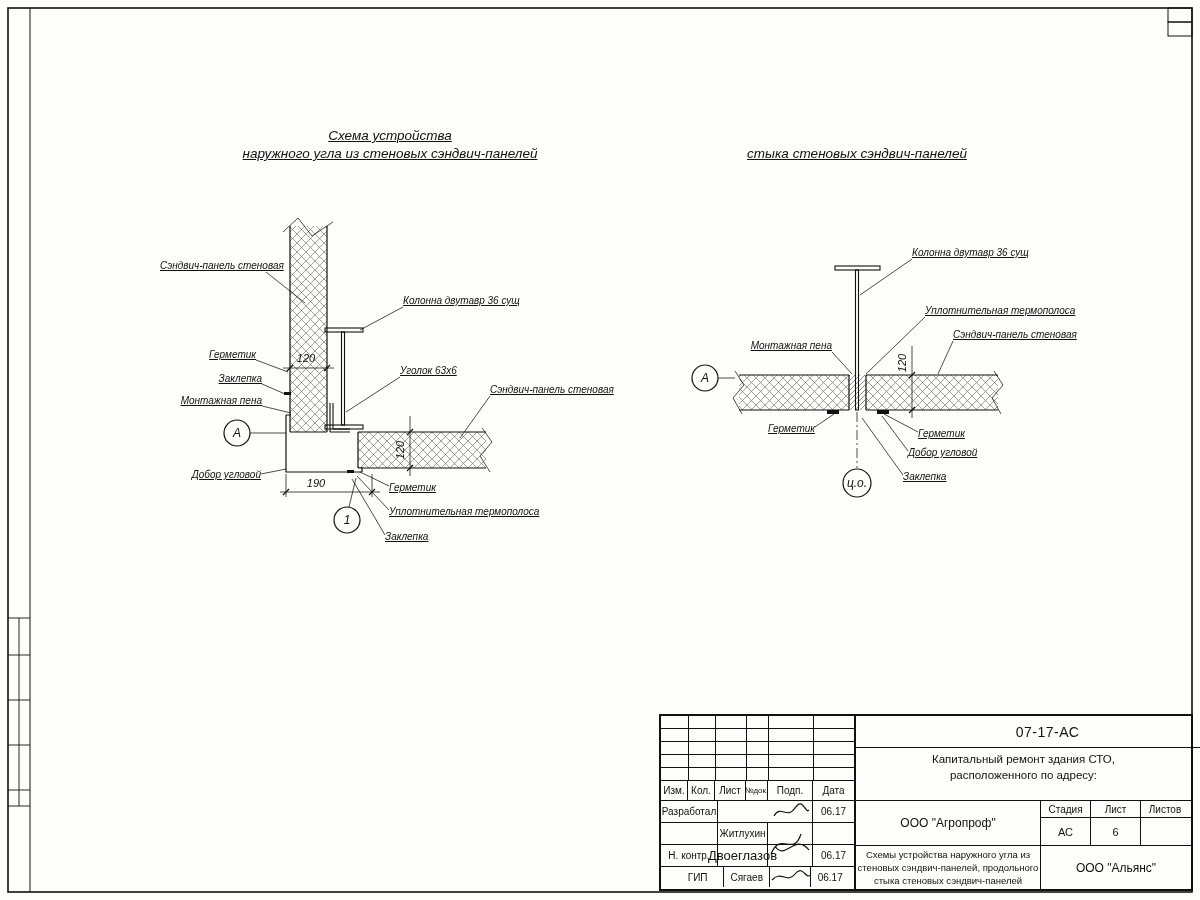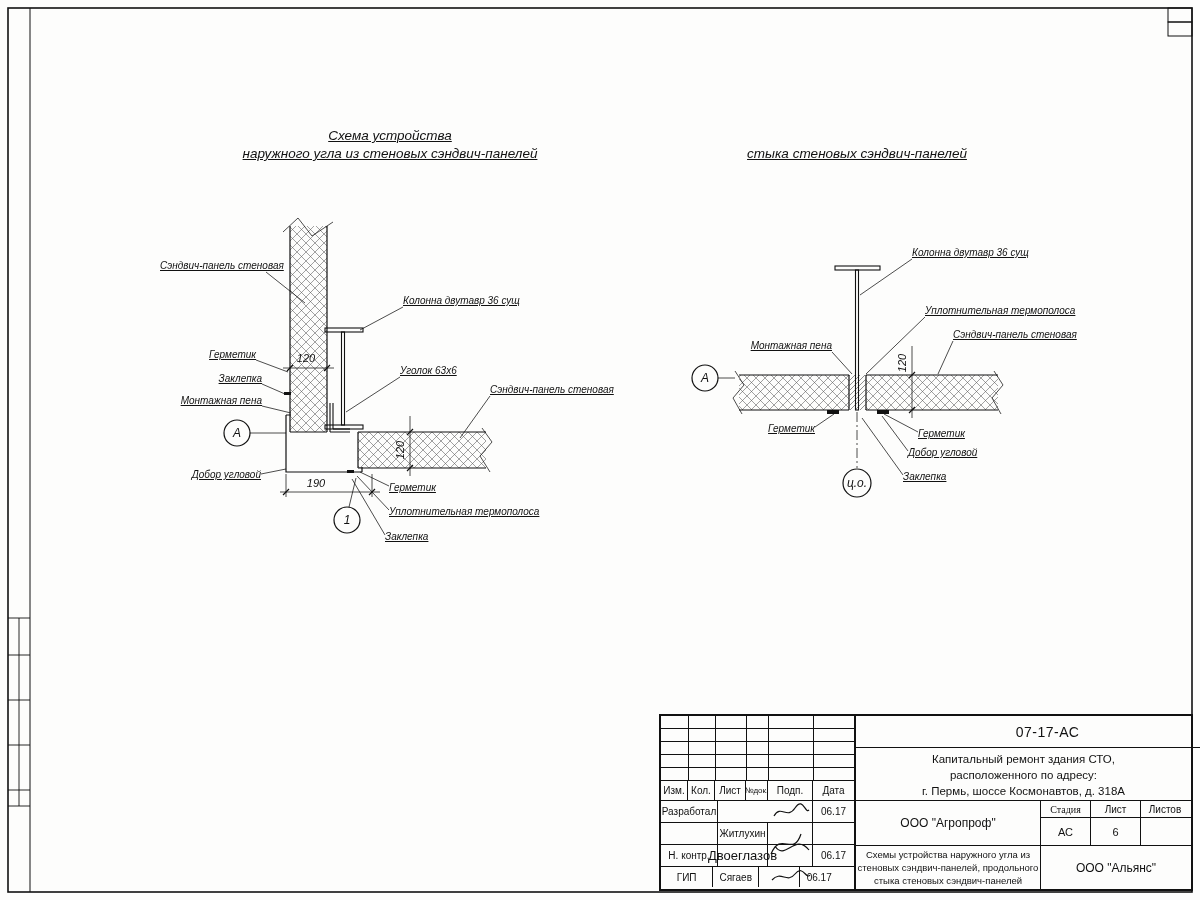--- a/index.html
+++ b/index.html
@@ -271,21 +271,21 @@
         <div class="cell br tbsm" style="width:50px;"></div>
         <div class="cell br" style="width:45px;"></div>
         <div class="cell tbsm" style="width:41px;"></div>
       </div>
       <div class="tb row bb" style="left:0;top:129px;width:193px;height:22px;">
         <div class="cell br tbsm" style="width:57px;">Н. контр.</div>
         <div class="cell br tbxs" style="width:50px;font-size:13px;">Двоеглазов</div>
         <div class="cell br" style="width:45px;"></div>
         <div class="cell tbsm" style="width:41px;">06.17</div>
       </div>
-      <div class="tb row" style="left:0;top:151px;width:177px;height:20px;">
+      <div class="tb row" style="left:11px;top:151px;width:177px;height:20px;">
         <div class="cell br tbsm" style="width:57px;">ГИП</div>
         <div class="cell br tbsm" style="width:50px;">Сягаев</div>
         <div class="cell br" style="width:45px;"></div>
         <div class="cell tbsm" style="width:41px;">06.17</div>
       </div>
 
       <svg class="tb" style="left:110px;top:86px;" width="40" height="20">
         <path d="M3,14 C10,2 16,18 24,6 S34,12 38,8" fill="none" stroke="#111" stroke-width="1.2"></path>
       </svg>
       <svg class="tb" style="left:106px;top:108px;" width="46" height="42">
@@ -294,30 +294,29 @@
       <svg class="tb" style="left:108px;top:150px;" width="44" height="20">
         <path d="M3,14 C12,4 18,18 26,8 S37,14 41,9" fill="none" stroke="#111" stroke-width="1.2"></path>
       </svg>
     </div>
 
     <div class="tb" style="left:195px;top:0;width:335px;height:173px;">
       <div class="tb bb cell" style="left:0;top:0;width:383px;height:32px;font-size:14px;letter-spacing:0.5px;">07-17-АС</div>
       <div class="tb bb" style="left:0;top:32px;width:335px;height:53px;text-align:center;font-size:11.5px;line-height:16px;padding-top:3px;">
         <div>Капитальный ремонт здания СТО,</div>
         <div>расположенного по адресу:</div>
-        <div>г. Пермь, шоссе Космонавтов, д. 318А</div>
       </div>
       <div class="tb br bb cell" style="left:0;top:85px;width:185px;height:45px;font-size:12px;">ООО "Агропроф"</div>
       <div class="tb br" style="left:0;top:130px;width:185px;height:43px;text-align:center;font-size:9.5px;line-height:13px;padding-top:2px;">
         <div>Схемы устройства наружного угла из</div>
         <div>стеновых сэндвич-панелей, продольного</div>
         <div>стыка стеновых сэндвич-панелей</div>
       </div>
       <div class="tb row bb" style="left:185px;top:85px;width:150px;height:17px;">
-        <div class="cell br tbsm" style="width:50px;font-family:Liberation Serif, serif;">Стадия</div>
+        <div class="cell br tbsm" style="width:50px;">Стадия</div>
         <div class="cell br tbsm" style="width:50px;">Лист</div>
         <div class="cell tbsm" style="width:48px;">Листов</div>
       </div>
       <div class="tb row bb" style="left:185px;top:102px;width:150px;height:28px;">
         <div class="cell br" style="width:50px;font-size:11px;">АС</div>
         <div class="cell br" style="width:50px;font-size:11px;">6</div>
         <div class="cell" style="width:48px;font-size:11px;"></div>
       </div>
       <div class="tb cell" style="left:185px;top:130px;width:150px;height:43px;font-size:12px;">ООО "Альянс"</div>
     </div>

